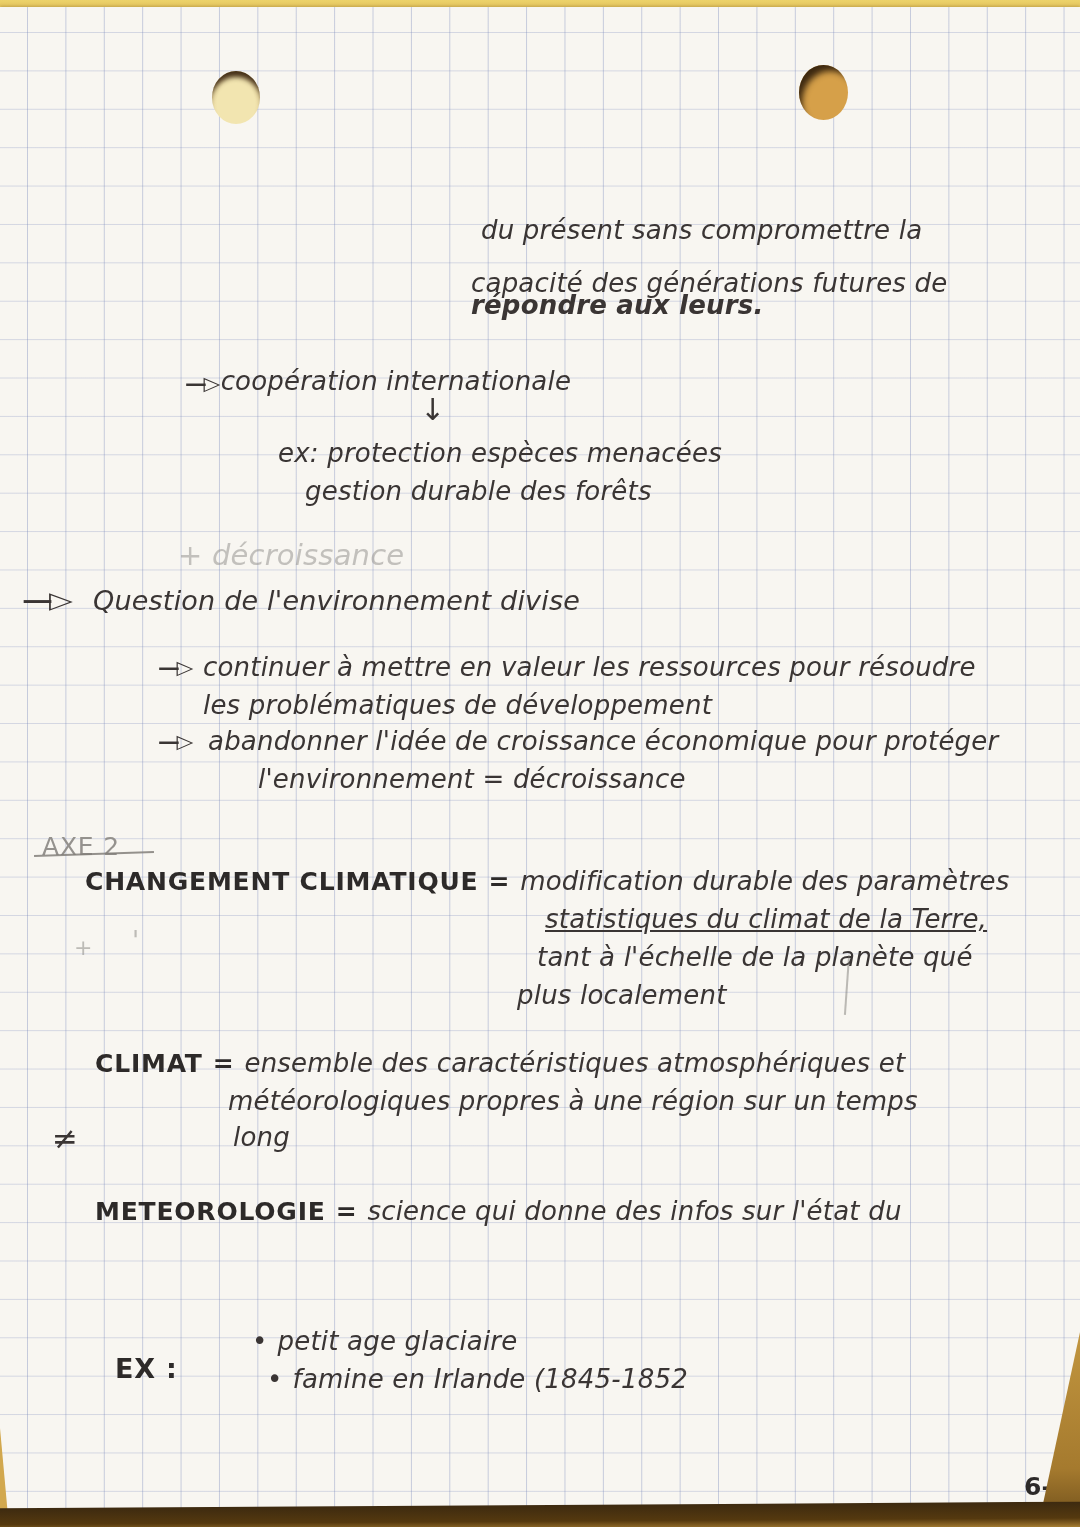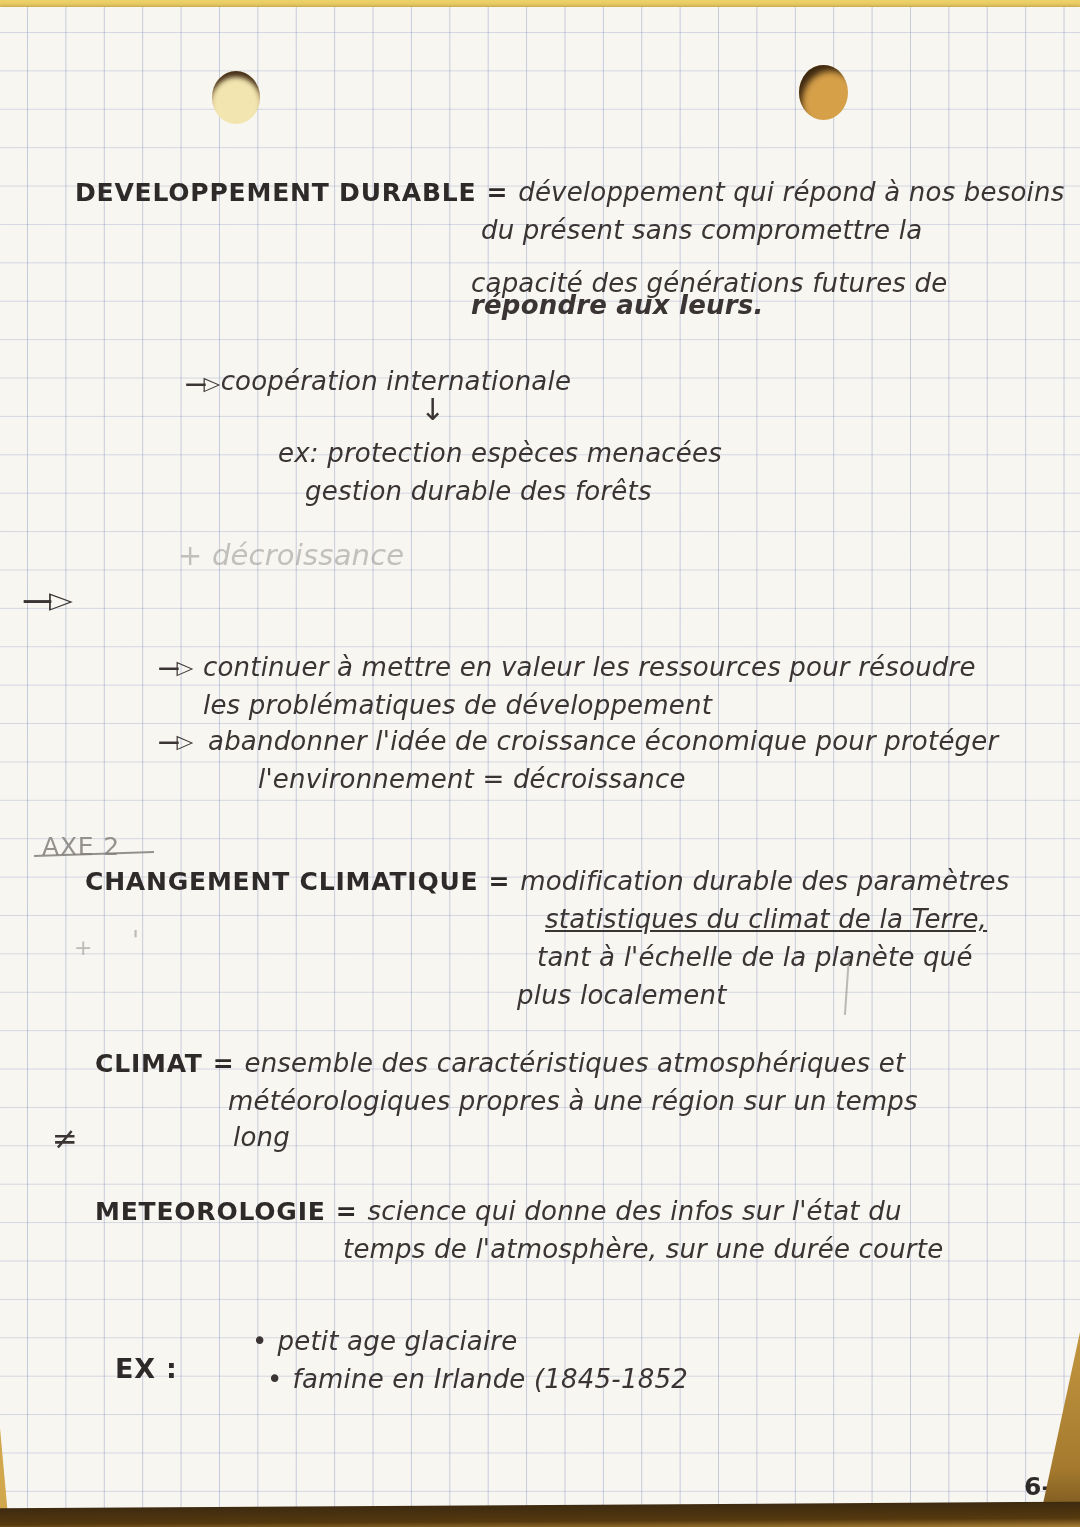--- a/index.html
+++ b/index.html
@@ -79,37 +79,35 @@
 </style>
 </head>
 <body>
 
 <div class="page">
   <div class="paper">
 
     <div class="hole hole-left"></div>
     <div class="hole hole-right"></div>
 
-    <div class="pos row" style="left:75px;top:171px;">
-      <span class="caps">DEVELOPPEMENT DURABLE</span><span class="caps eq">=</span><span class="hand">développement qui répond à nos besoins</span>
-    </div>
     <div class="pos hand" style="left:481px;top:209px;">du présent sans compromettre la</div>
     <div class="pos hand" style="left:471px;top:246px;margin-top:16px;">capacité des générations futures de</div>
     <div class="pos hand" style="left:471px;top:284px;font-weight:bold;">répondre aux leurs.</div>
 
     <div class="pos row" style="left:185px;top:360px;">
       <span class="hand arrow arrow-sm">—▷</span><span class="hand" style="margin-left:8px;">coopération internationale</span>
     </div>
     <div class="pos hand" style="left:420px;top:386px;font-size:30px;font-style:normal;">↓</div>
     <div class="pos hand" style="left:278px;top:432px;">ex: protection espèces menacées</div>
     <div class="pos hand" style="left:305px;top:470px;">gestion durable des forêts</div>
 
     <div class="pos hand erased" style="left:178px;top:532px;">+ décroissance</div>
 
     <div class="pos hand arrow arrow-lg" style="left:22px;top:580px;">—▷</div>
+    <div class="pos hand" style="left:93px;top:578px;font-size:27px;">Question de l'environnement divise</div>
 
     <div class="pos hand arrow arrow-sm" style="left:158px;top:650px;">—▷</div>
     <div class="pos hand" style="left:203px;top:646px;">continuer à mettre en valeur les ressources pour résoudre</div>
     <div class="pos hand" style="left:203px;top:684px;">les problématiques de développement</div>
 
     <div class="pos hand arrow arrow-sm" style="left:158px;top:724px;">—▷</div>
     <div class="pos hand" style="left:208px;top:720px;">abandonner l'idée de croissance économique pour protéger</div>
     <div class="pos hand" style="left:210px;top:758px;margin-left:48px;">l'environnement = décroissance</div>
 
     <div class="pos caps pencil" style="left:42px;top:826px;font-weight:400;">AXE 2</div>
@@ -128,21 +126,20 @@
     <div class="pos row" style="left:95px;top:1042px;">
       <span class="caps">CLIMAT</span><span class="caps eq">=</span><span class="hand">ensemble des caractéristiques atmosphériques et</span>
     </div>
     <div class="pos hand" style="left:228px;top:1080px;">météorologiques propres à une région sur un temps</div>
     <div class="pos hand" style="left:233px;top:1116px;">long</div>
     <div class="pos hand neq" style="left:52px;top:1114px;">≠</div>
 
     <div class="pos row" style="left:95px;top:1190px;">
       <span class="caps">METEOROLOGIE</span><span class="caps eq">=</span><span class="hand">science qui donne des infos sur l'état du</span>
     </div>
-    <div class="pos hand" style="left:343px;top:1228px;">temps de l'atmosphère, sur une durée courte</div>
 
     <div class="pos caps" style="left:115px;top:1318px;font-size:27px;margin-top:28px;">EX :</div>
     <div class="pos row" style="left:252px;top:1320px;">
       <span class="hand bullet">•</span><span class="hand">petit age glaciaire</span>
     </div>
     <div class="pos row" style="left:267px;top:1358px;">
       <span class="hand bullet">•</span><span class="hand">famine en Irlande (1845-1852</span>
     </div>
 
     <div class="pos pagenum" style="left:1024px;top:1466px;">6-</div>

